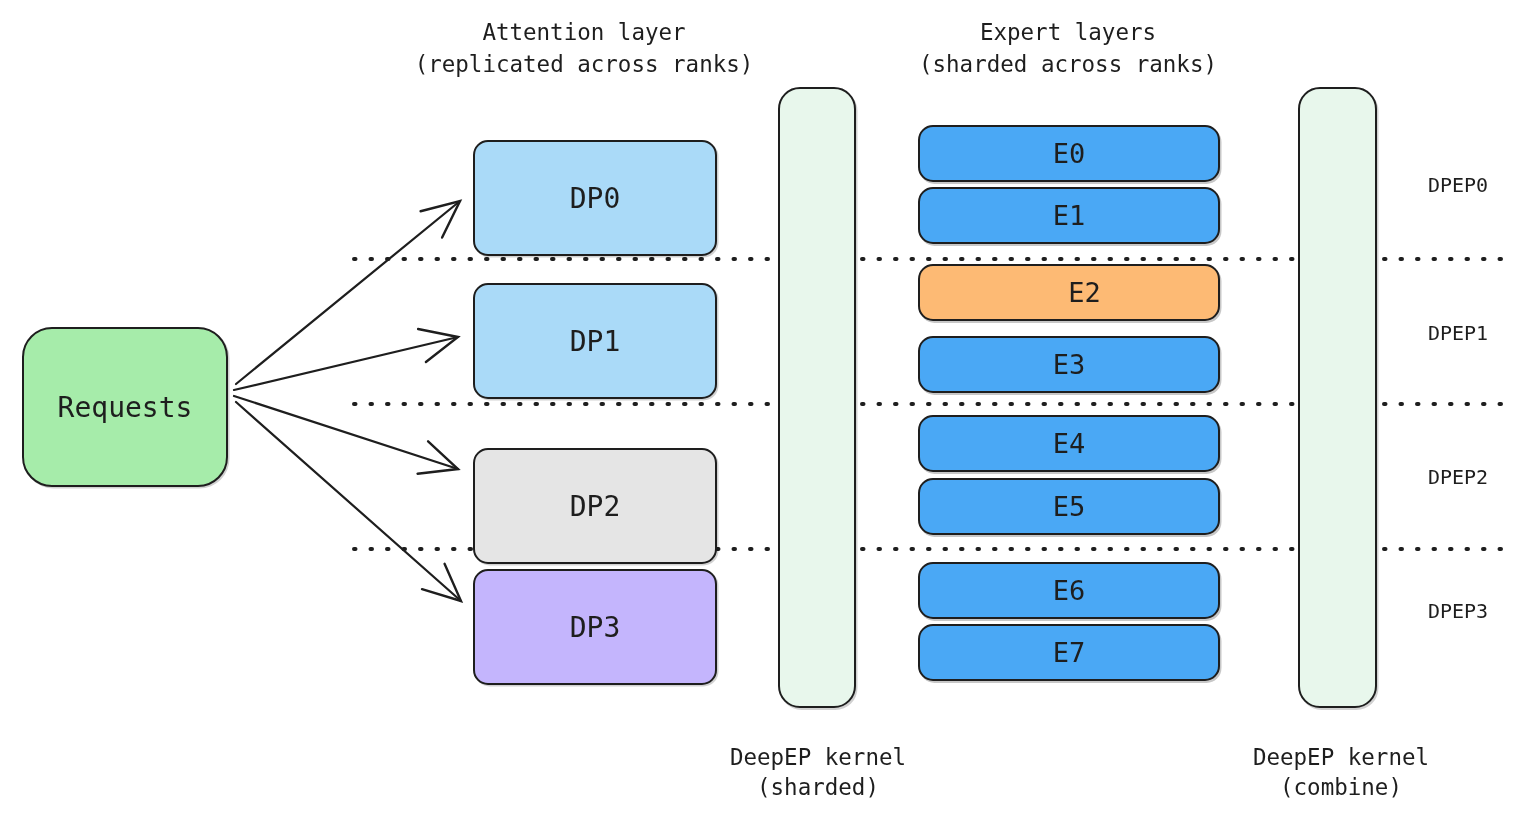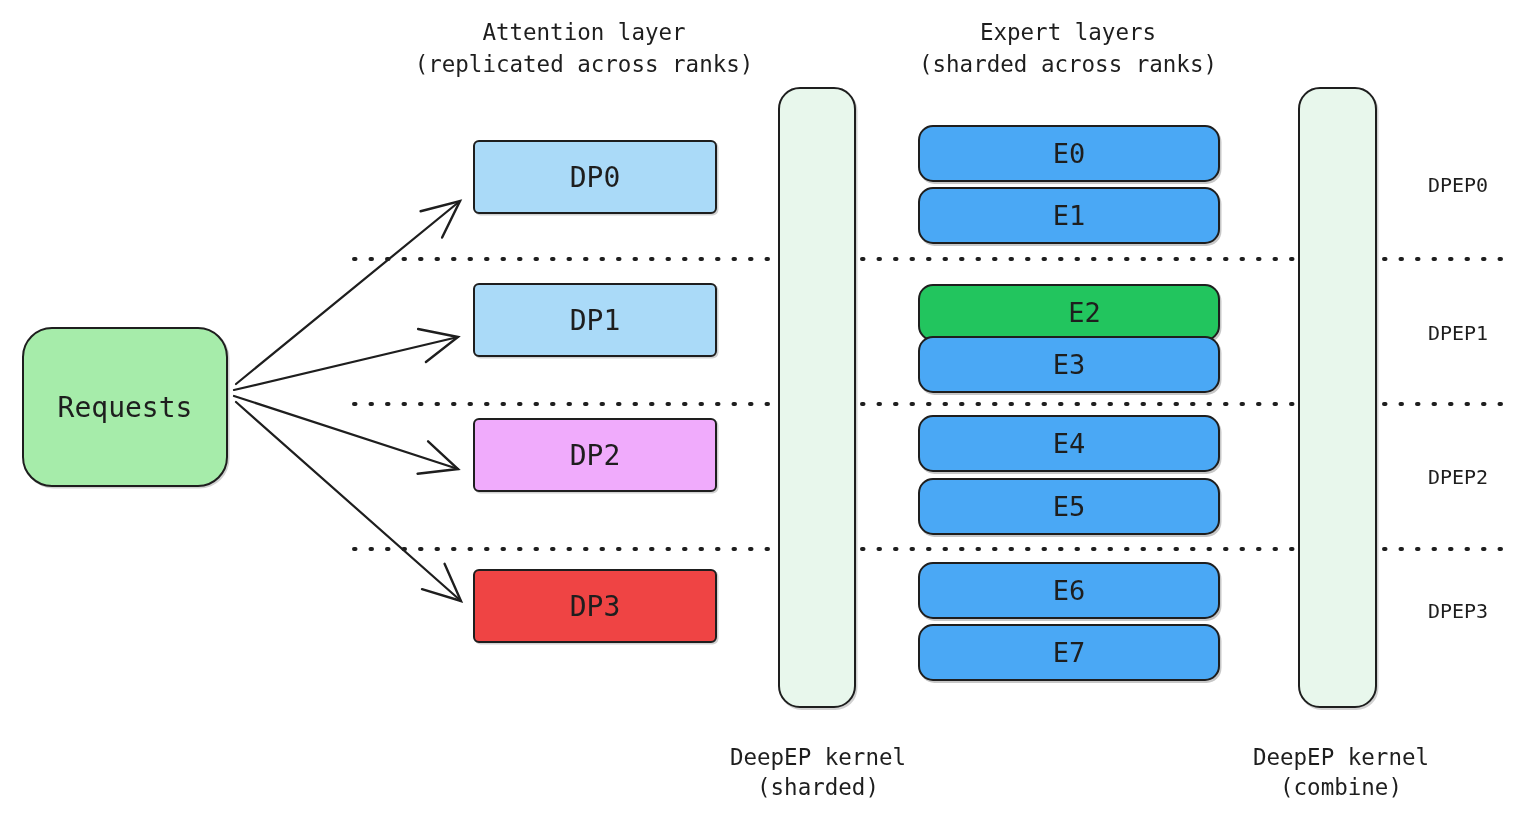--- a/index.html
+++ b/index.html
@@ -32,22 +32,22 @@
     color: #1e1e1e;
   }
   .requests-node {
     left: 22px; top: 327px;
     width: 206px; height: 160px;
     border-radius: 30px;
     box-shadow: 1.5px 1.5px 0 rgba(0,0,0,0.18);
   }
   .dp-node {
     left: 473px;
-    width: 244px; height: 74px;
-    border-radius: 6px;
+    width: 244px; height: 116px;
+    border-radius: 15px;
     box-shadow: 1.5px 1.5px 0 rgba(0,0,0,0.18);
   }
   .expert-node {
     left: 918px;
     width: 302px; height: 57px;
     border-radius: 15px;
     font-size: 27px;
     box-shadow: 1.5px 2px 0 rgba(0,0,0,0.22);
   }
   .kernel-bar {
@@ -136,36 +136,36 @@
   <div class="node requests-node" style="background-color: rgb(166, 236, 170);">
     <span>Requests</span>
   </div>
 
   <div class="node dp-node" style="top: 140px; background-color: rgb(170, 218, 248);">
     <span>DP0</span>
   </div>
   <div class="node dp-node" style="top: 283px; background-color: rgb(170, 218, 248);">
     <span>DP1</span>
   </div>
-  <div class="node dp-node" style="top: 418px; background-color: #f0abfc;">
+  <div class="node dp-node" style="top: 448px; background-color: #e5e5e5;">
     <span>DP2</span>
   </div>
-  <div class="node dp-node" style="top: 569px; background-color: #ef4444;">
+  <div class="node dp-node" style="top: 569px; background-color: #c4b5fd;">
     <span>DP3</span>
   </div>
 
   <div class="kernel-bar dispatch-bar" style="background-color: rgb(232, 247, 236);"></div>
 
   <div class="node expert-node" style="top: 125px; background-color: rgb(74, 168, 245);">
     <span>E0</span>
   </div>
   <div class="node expert-node" style="top: 187px; background-color: rgb(74, 168, 245);">
     <span>E1</span>
   </div>
-  <div class="node expert-node" style="top: 284px; background-color: #22c55e; padding-left: 31px;">
+  <div class="node expert-node" style="top: 264px; background-color: #fdba74; padding-left: 31px;">
     <span>E2</span>
   </div>
   <div class="node expert-node" style="top: 336px; background-color: rgb(74, 168, 245);">
     <span>E3</span>
   </div>
   <div class="node expert-node" style="top: 415px; background-color: rgb(74, 168, 245);">
     <span>E4</span>
   </div>
   <div class="node expert-node" style="top: 478px; background-color: rgb(74, 168, 245);">
     <span>E5</span>

